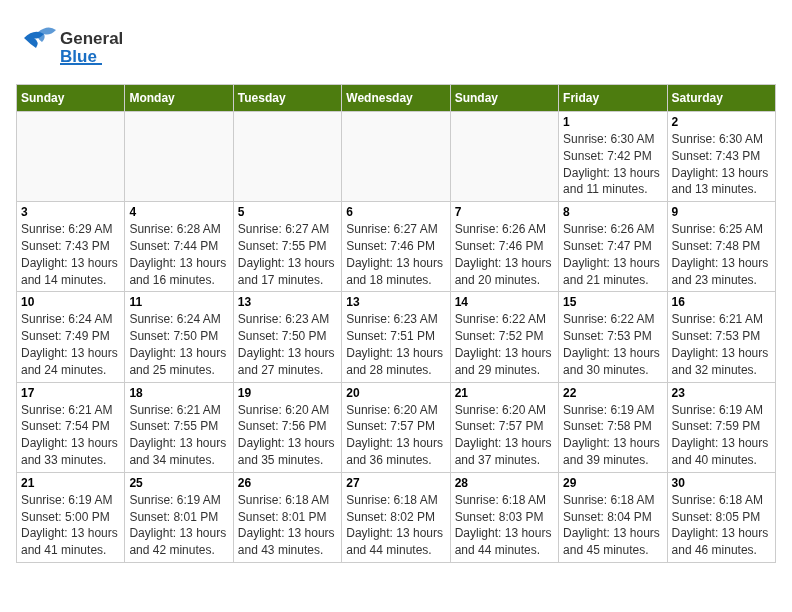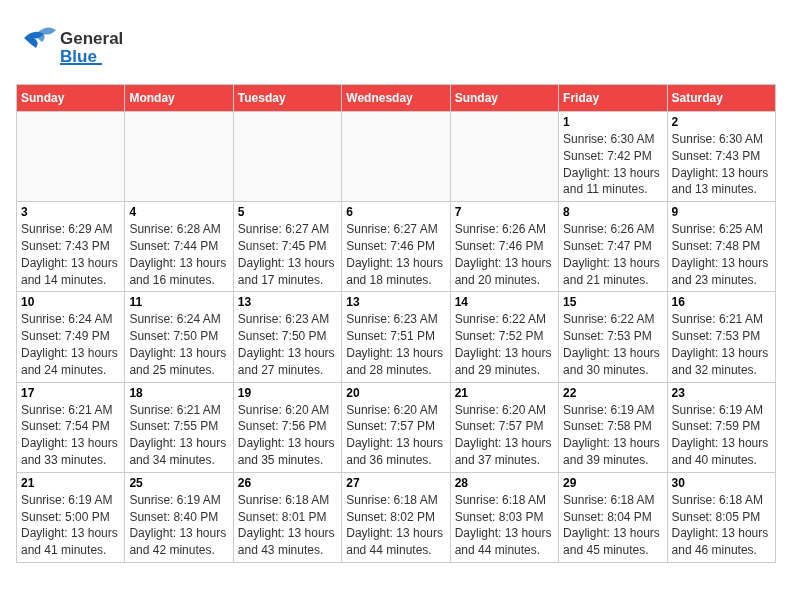--- a/index.html
+++ b/index.html
@@ -40,21 +40,21 @@
       font-size: 16px;
       font-weight: normal;
       color: #555;
     }
     table {
       width: 100%;
       border-collapse: collapse;
       font-size: 11px;
     }
     thead th {
-      background-color: #ef4444;
+      background-color: #4d7c0f;
       color: #fff;
       padding: 6px 4px;
       text-align: left;
       font-size: 12px;
       font-weight: bold;
       border: 1px solid #ccc;
     }
     td {
       border: 1px solid #ccc;
       vertical-align: top;
@@ -154,21 +154,21 @@
         <td>
           <span class="day-num">4</span>
           <div class="day-detail">Sunrise: 6:28 AM
 Sunset: 7:44 PM
 Daylight: 13 hours
 and 16 minutes.</div>
         </td>
         <td>
           <span class="day-num">5</span>
           <div class="day-detail">Sunrise: 6:27 AM
-Sunset: 7:45 PM
+Sunset: 7:55 PM
 Daylight: 13 hours
 and 17 minutes.</div>
         </td>
         <td>
           <span class="day-num">6</span>
           <div class="day-detail">Sunrise: 6:27 AM
 Sunset: 7:46 PM
 Daylight: 13 hours
 and 18 minutes.</div>
         </td>
@@ -300,21 +300,21 @@
         <td>
           <span class="day-num">21</span>
           <div class="day-detail">Sunrise: 6:19 AM
 Sunset: 5:00 PM
 Daylight: 13 hours
 and 41 minutes.</div>
         </td>
         <td>
           <span class="day-num">25</span>
           <div class="day-detail">Sunrise: 6:19 AM
-Sunset: 8:40 PM
+Sunset: 8:01 PM
 Daylight: 13 hours
 and 42 minutes.</div>
         </td>
         <td>
           <span class="day-num">26</span>
           <div class="day-detail">Sunrise: 6:18 AM
 Sunset: 8:01 PM
 Daylight: 13 hours
 and 43 minutes.</div>
         </td>

